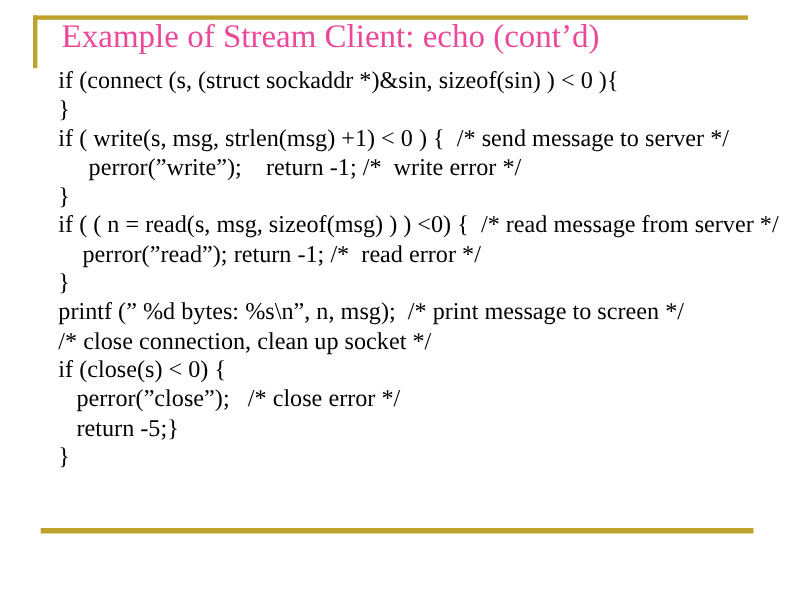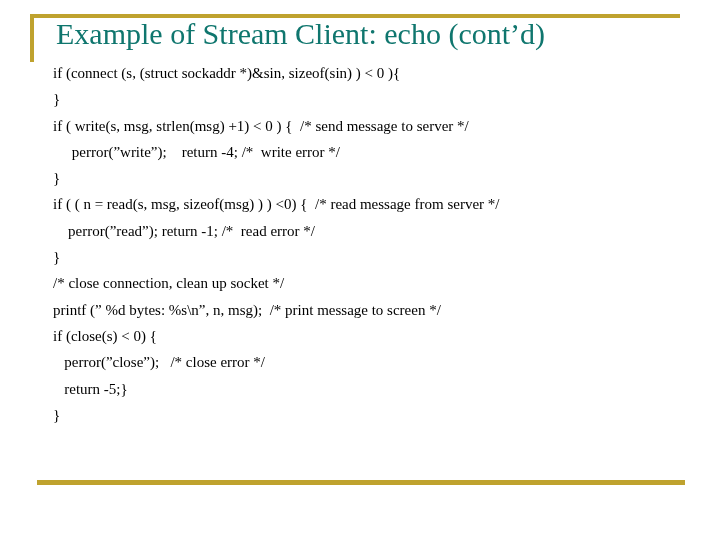--- a/index.html
+++ b/index.html
@@ -49,62 +49,62 @@
   }
 
   
   #title {
     position: absolute;
     left: 56px;
     top: 16px;
     width: 630px;
     font-size: 30px;
     line-height: 36px;
-    color: #0f766e;
+    color: #ec4899;
     font-weight: normal;
     letter-spacing: 0px;
     white-space: nowrap;
   }
 
   
   #code-body {
     position: absolute;
     left: 53px;
     top: 60px;
     width: 650px;
   }
   .code-line {
-    font-size: 15px;
+    font-size: 22px;
     line-height: 26.3px;
     color: #000000;
     white-space: pre;
     font-family: "Liberation Serif", "DejaVu Serif", serif;
   }
 </style>
 </head>
 <body>
 
 <div id="slide">
 
   <div class="rule-top"></div>
   <div class="rule-left"></div>
 
   <div id="title">Example of Stream Client: echo (cont’d)</div>
 
   <div id="code-body">
       <div class="code-line">if (connect (s, (struct sockaddr *)&amp;sin, sizeof(sin) ) &lt; 0 ){</div>
       <div class="code-line">}</div>
       <div class="code-line">if ( write(s, msg, strlen(msg) +1) &lt; 0 ) {  /* send message to server */</div>
-      <div class="code-line">     perror(”write”);    return -4; /*  write error */</div>
+      <div class="code-line">     perror(”write”);    return -1; /*  write error */</div>
       <div class="code-line">}</div>
       <div class="code-line">if ( ( n = read(s, msg, sizeof(msg) ) ) &lt;0) {  /* read message from server */</div>
       <div class="code-line">    perror(”read”); return -1; /*  read error */</div>
       <div class="code-line">}</div>
+      <div class="code-line">printf (” %d bytes: %s\n”, n, msg);  /* print message to screen */</div>
       <div class="code-line">/* close connection, clean up socket */</div>
-      <div class="code-line">printf (” %d bytes: %s\n”, n, msg);  /* print message to screen */</div>
       <div class="code-line">if (close(s) &lt; 0) {</div>
       <div class="code-line">   perror(”close”);   /* close error */</div>
       <div class="code-line">   return -5;}</div>
       <div class="code-line">}</div>
     </div>
 
   <div class="rule-bottom"></div>
 
 </div>
 

